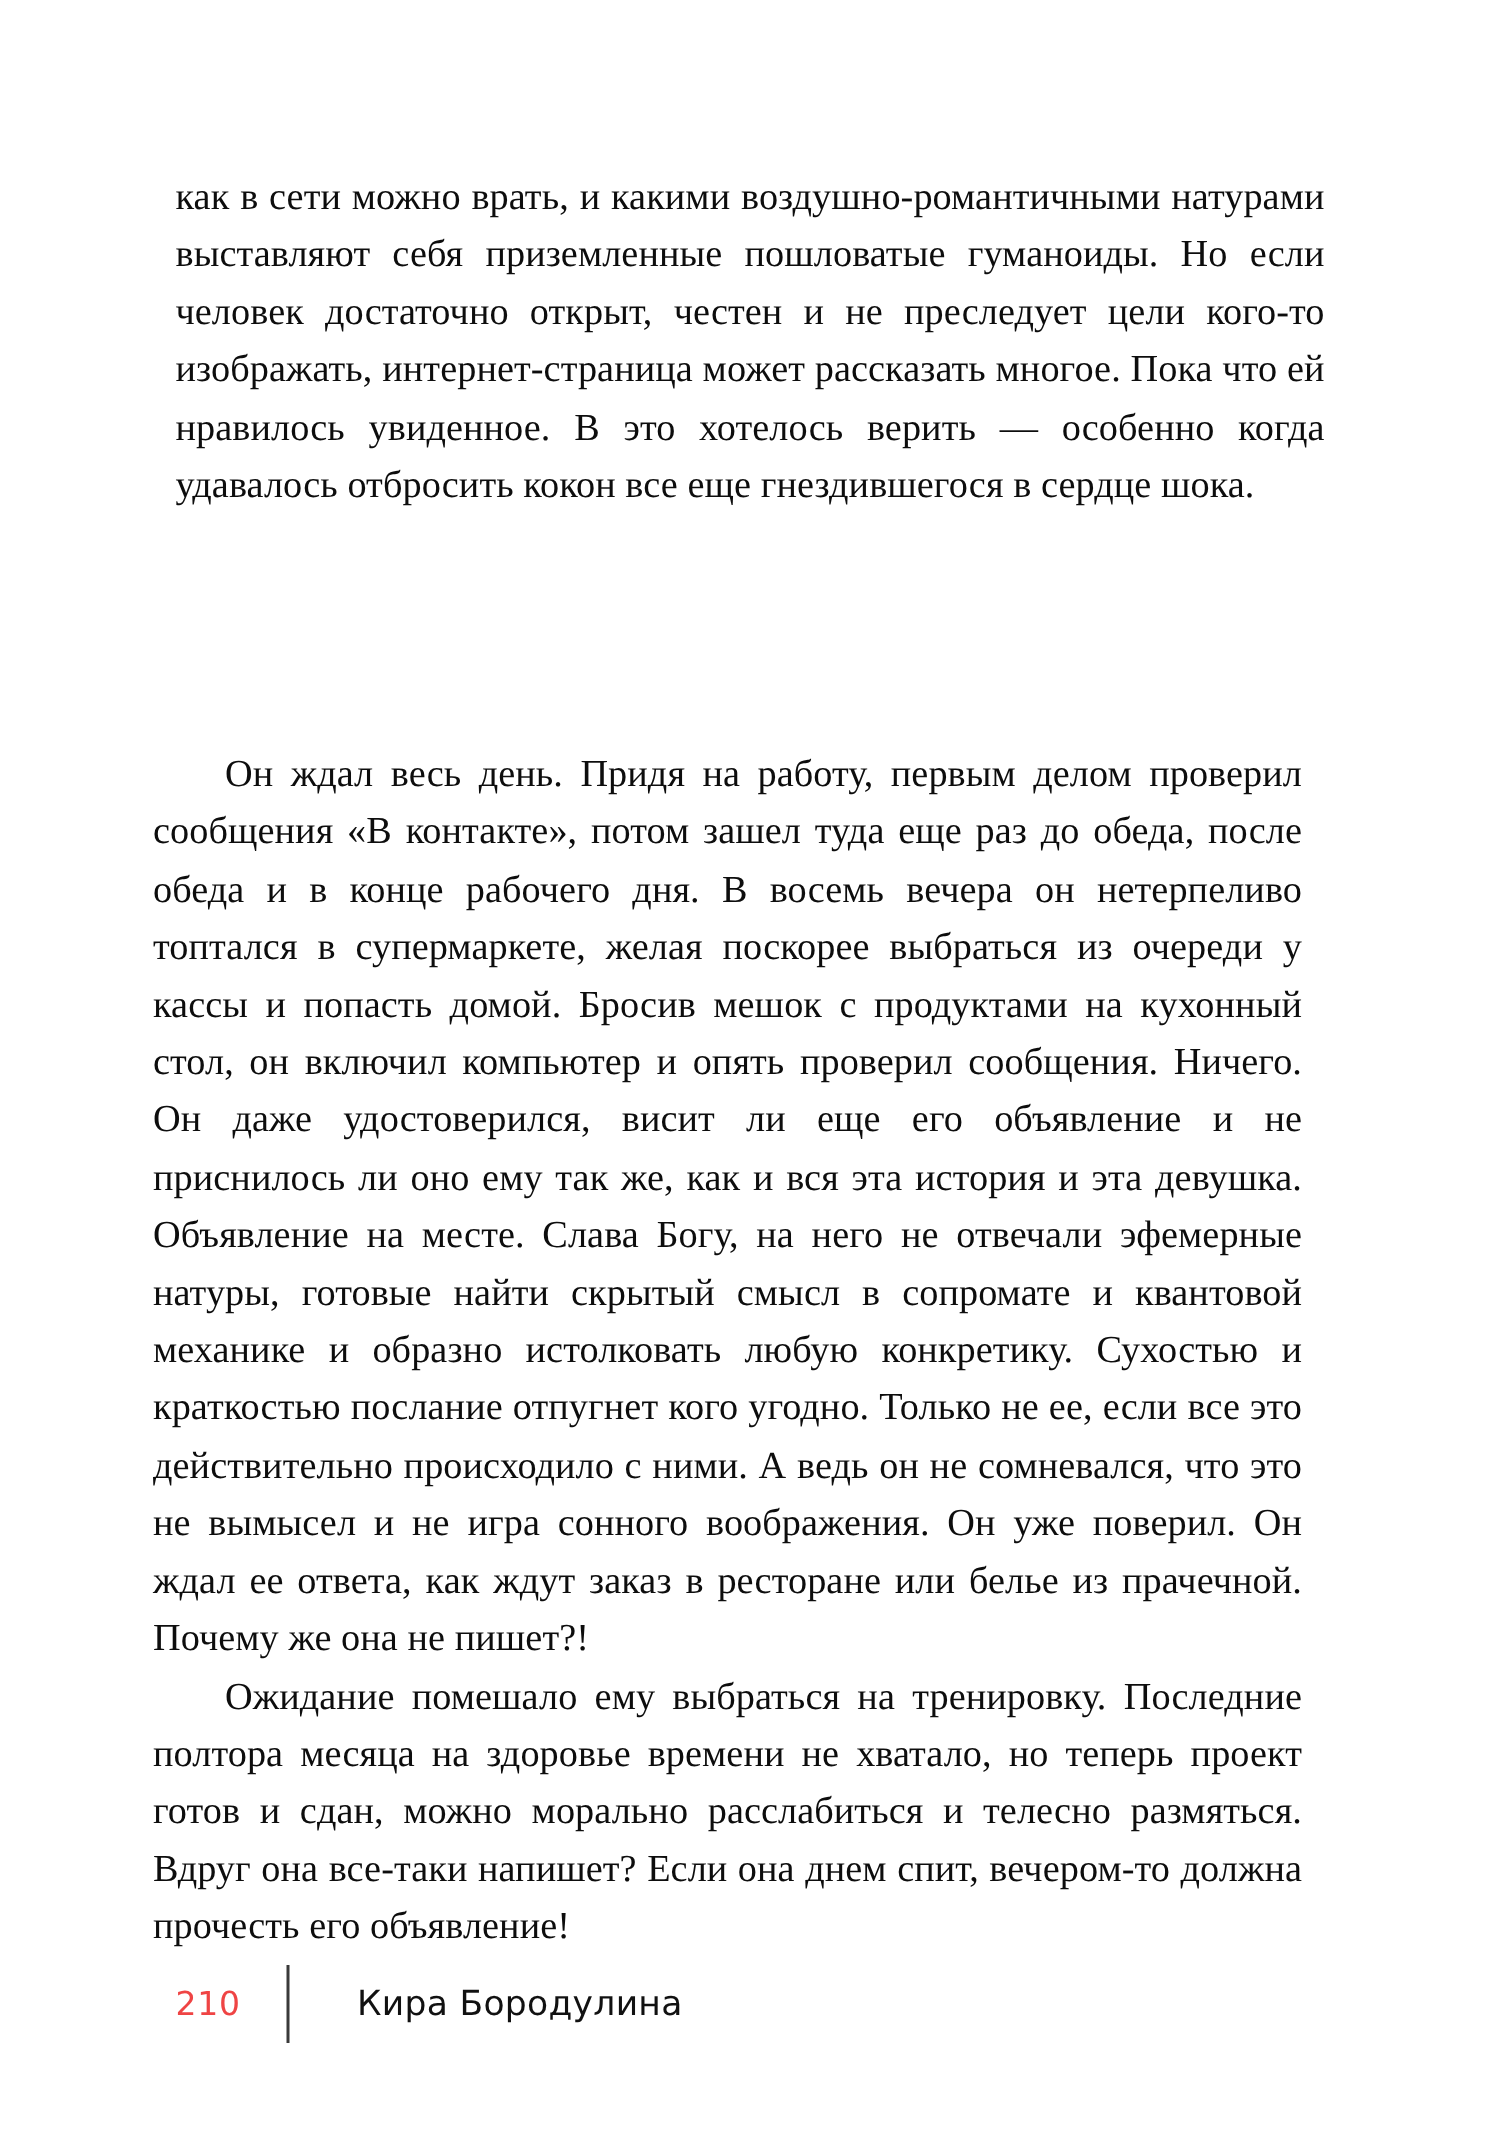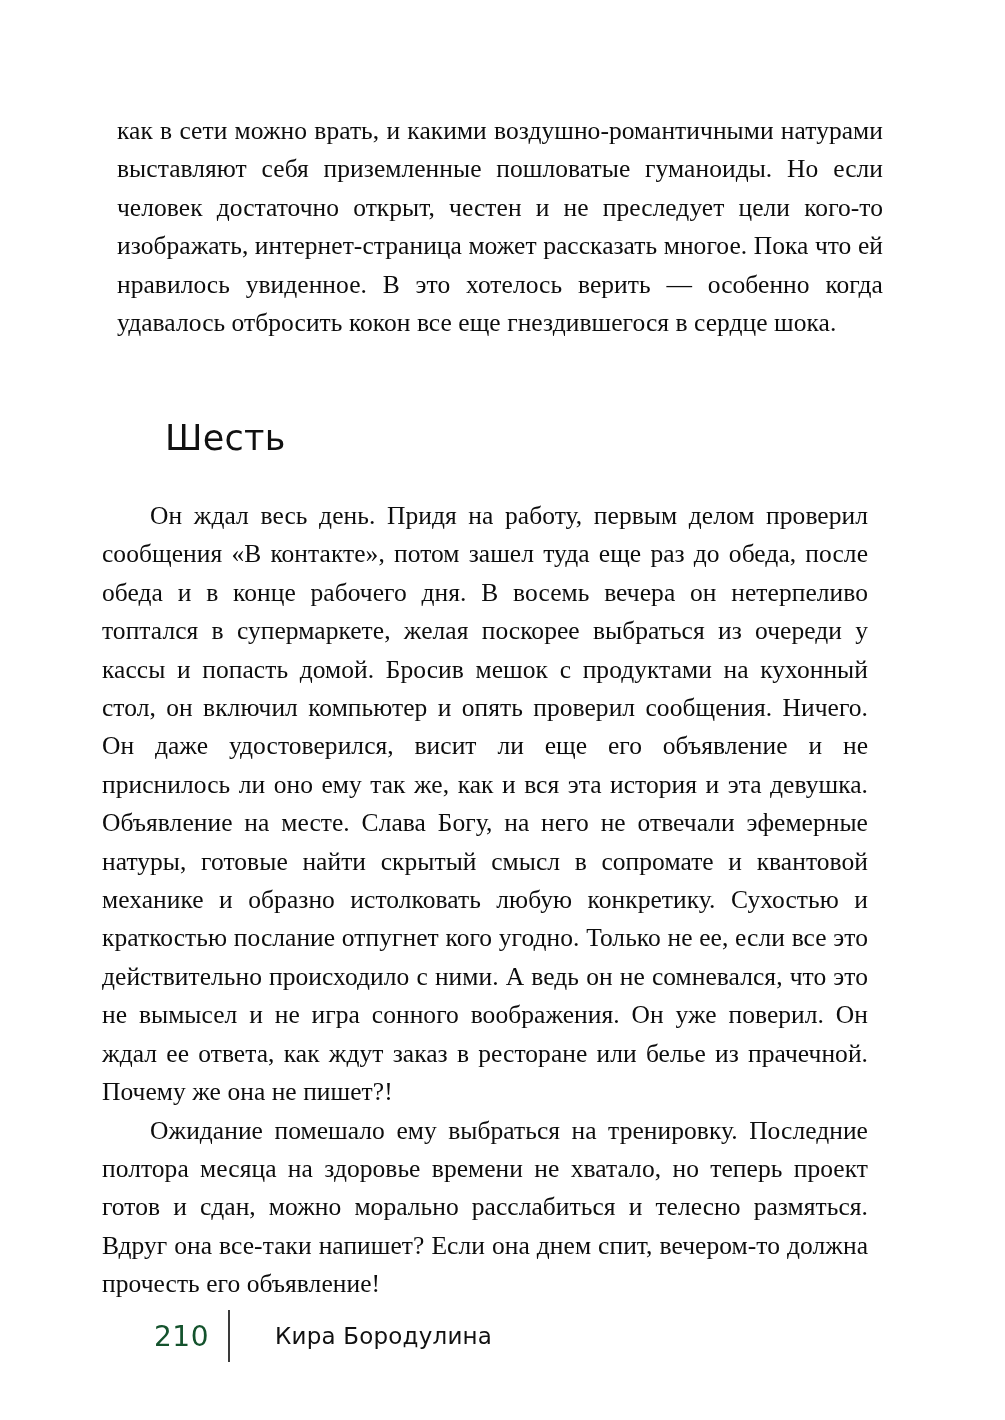--- a/index.html
+++ b/index.html
@@ -66,26 +66,25 @@
     position: absolute;
     left: 117px;
     top: 1308px;
     width: 766px;
     height: 56px;
     display: flex;
     align-items: center;
   }
   .footer-page-number {
     font-family: "DejaVu Sans", "Liberation Sans", sans-serif;
-    font-size: 28px;
+    font-size: 22px;
     font-weight: 400;
-    color: #14532d;
+    color: #ef4444;
     width: 60px;
     letter-spacing: 0.5px;
-    margin-left: 37px;
   }
   .footer-divider {
     width: 2px;
     height: 52px;
     background: #3a3a3a;
     margin-left: 14px;
     margin-right: 45px;
     flex: 0 0 auto;
   }
   .footer-author {
@@ -98,23 +97,20 @@
 </style>
 </head>
 <body>
 
 <div class="page">
 
   <div class="text-column">
     <p class="body-par first-par">как в сети можно врать, и какими воздушно-романтичными натурами выставляют себя приземленные пошловатые гуманоиды. Но если человек достаточно открыт, честен и не преследует цели кого-то изображать, интернет-страница может рассказать многое. Пока что ей нравилось увиденное. В это хотелось верить — особенно когда удавалось отбросить кокон все еще гнездившегося в сердце шока.</p>
   </div>
 
-  <div class="heading-block">
-    <h2 class="chapter-heading">Шесть</h2>
-  </div>
 
   <div class="second-block">
     <p class="body-par indented">Он ждал весь день. Придя на работу, первым делом проверил сообщения «В контакте», потом зашел туда еще раз до обеда, после обеда и в конце рабочего дня. В восемь вечера он нетерпеливо топтался в супермаркете, желая поскорее выбраться из очереди у кассы и попасть домой. Бросив мешок с продуктами на кухонный стол, он включил компьютер и опять проверил сообщения. Ничего. Он даже удостоверился, висит ли еще его объявление и не приснилось ли оно ему так же, как и вся эта история и эта девушка. Объявление на месте. Слава Богу, на него не отвечали эфемерные натуры, готовые найти скрытый смысл в сопромате и квантовой механике и образно истолковать любую конкретику. Сухостью и краткостью послание отпугнет кого угодно. Только не ее, если все это действительно происходило с ними. А ведь он не сомневался, что это не вымысел и не игра сонного воображения. Он уже поверил. Он ждал ее ответа, как ждут заказ в ресторане или белье из прачечной. Почему же она не пишет?!</p>
     <p class="body-par indented">Ожидание помешало ему выбраться на тренировку. Последние полтора месяца на здоровье времени не хватало, но теперь проект готов и сдан, можно морально расслабиться и телесно размяться. Вдруг она все-таки напишет? Если она днем спит, вечером-то должна прочесть его объявление!</p>
   </div>
 
   <div class="footer">
     <span class="footer-page-number">210</span>
     <span class="footer-divider"></span>
     <span class="footer-author">Кира Бородулина</span>

